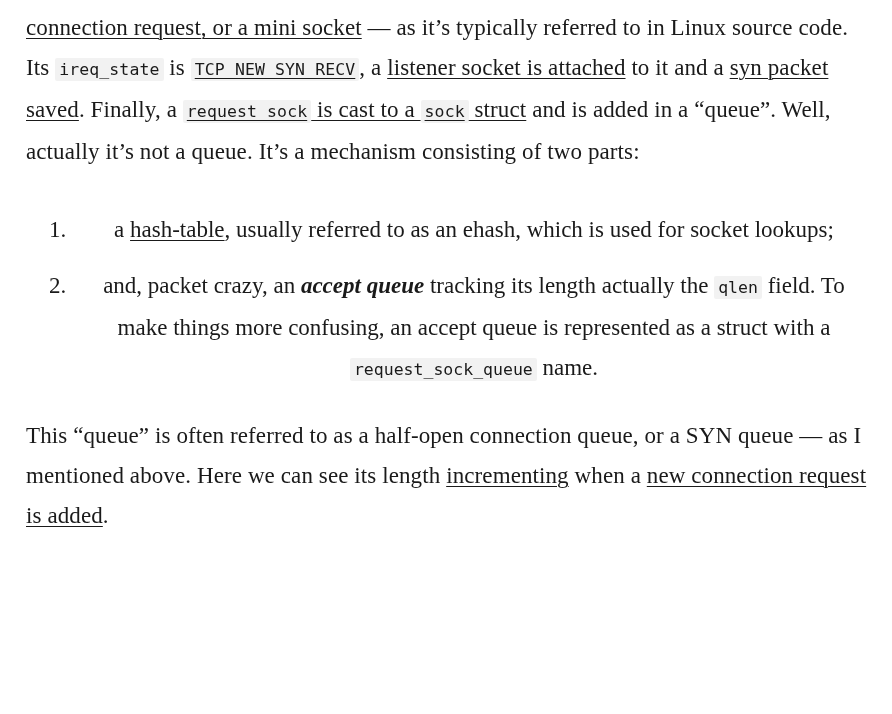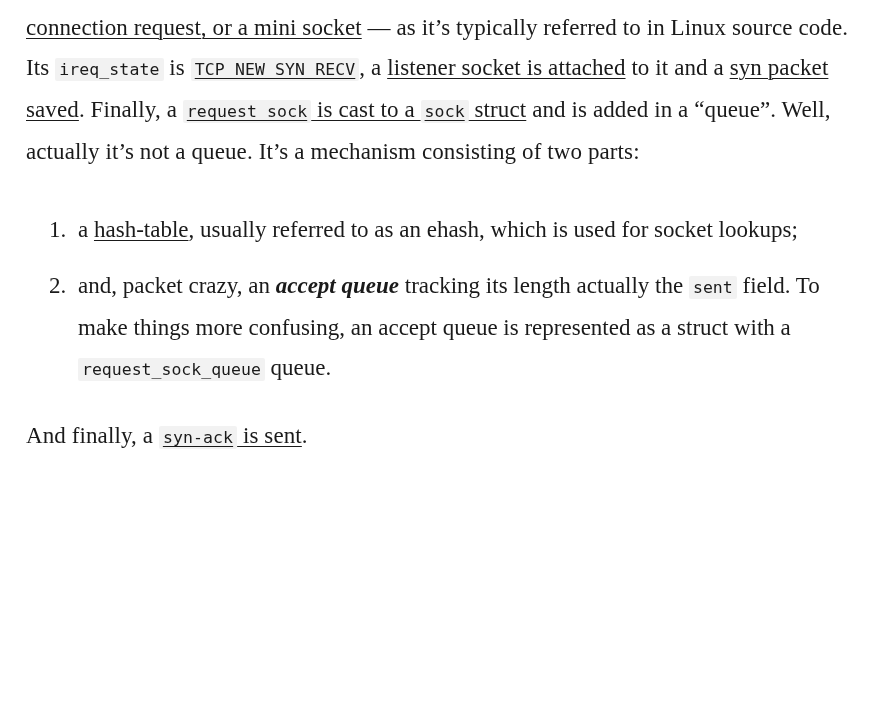--- a/index.html
+++ b/index.html
@@ -28,20 +28,21 @@
     letter-spacing: 0.1px;
   }
   p.para + p.para {
     margin-top: 26px;
   }
   ol.list {
     margin: 38px 0 26px 0;
     padding-left: 46px;
     font-size: 23px;
     line-height: 40px;
+    text-align: center;
   }
   ol.list li {
     margin-bottom: 16px;
     padding-left: 6px;
   }
   ol.list li:last-child {
     margin-bottom: 0;
   }
   code.mono {
     font-family: "DejaVu Sans Mono", monospace;
@@ -69,19 +70,19 @@
 </style>
 </head>
 <body>
 
 <div class="page">
 
   <p class="para"><a class="ul">connection request, or a mini socket</a><span> — as it’s typically referred to in Linux source code. Its </span><code class="mono">ireq_state</code><span> is </span><code class="mono ul-code">TCP_NEW_SYN_RECV</code><span>, a </span><a class="ul">listener socket is attached</a><span> to it and a </span><a class="ul">syn packet saved</a><span>. Finally, a </span><code class="mono ul-code">request_sock</code><span class="ul"> is cast to a </span><code class="mono ul-code">sock</code><span class="ul"> struct</span><span> and is added in a “queue”. Well, actually it’s not a queue. It’s a mechanism consisting of two parts:</span></p>
 
   <ol class="list">
     <li><span>a </span><a class="ul">hash-table</a><span>, usually referred to as an ehash, which is used for socket lookups;</span></li>
-    <li><span>and, packet crazy, an </span><em>accept queue</em><span> tracking its length actually the </span><code class="mono">sent</code><span> field. To make things more confusing, an accept queue is represented as a struct with a </span><code class="mono">request_sock_queue</code><span> queue.</span></li>
+    <li><span>and, packet crazy, an </span><em>accept queue</em><span> tracking its length actually the </span><code class="mono">qlen</code><span> field. To make things more confusing, an accept queue is represented as a struct with a </span><code class="mono">request_sock_queue</code><span> name.</span></li>
   </ol>
 
+  <p class="para"><span>This “queue” is often referred to as a half-open connection queue, or a SYN queue — as I mentioned above. Here we can see its length </span><a class="ul">incrementing</a><span> when a </span><a class="ul">new connection request is added</a><span>.</span></p>
 
-  <p class="para"><span>And finally, a </span><code class="mono ul-code">syn-ack</code><span class="ul"> is sent</span><span>.</span></p>
 
 </div>
 
 </body></html>

